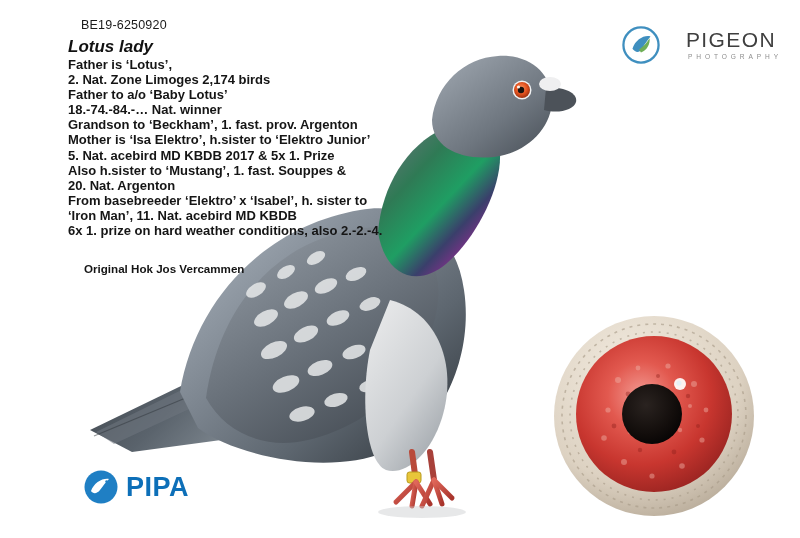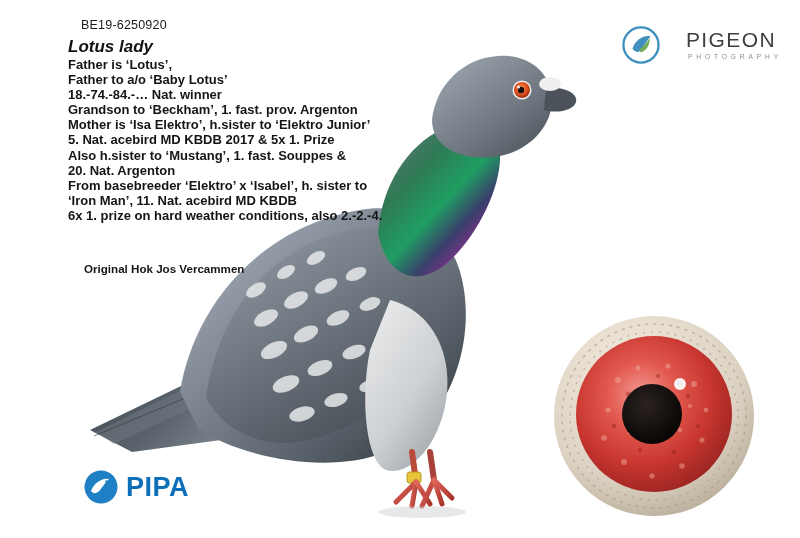--- a/index.html
+++ b/index.html
@@ -329,20 +329,21 @@
 
     <circle cx="132" cy="74" r="6" fill="#ffffff" opacity="0.92"></circle>
     <circle cx="131" cy="73" r="2.6" fill="#e6f0f7"></circle>
   </svg>
 
   <div id="ring-id">BE19-6250920</div>
   <div id="pigeon-name">Lotus lady</div>
 
   <div id="pedigree-lines">
     <div class="ped-line">Father is ‘Lotus’,</div>
+    <div class="ped-line">2. Nat. Zone Limoges 2,174 birds</div>
     <div class="ped-line">Father to a/o ‘Baby Lotus’</div>
     <div class="ped-line">18.-74.-84.-… Nat. winner</div>
     <div class="ped-line">Grandson to ‘Beckham’, 1. fast. prov. Argenton</div>
     <div class="ped-line">Mother is ‘Isa Elektro’, h.sister to ‘Elektro Junior’</div>
     <div class="ped-line">5. Nat. acebird MD KBDB 2017 &amp; 5x 1. Prize</div>
     <div class="ped-line">Also h.sister to ‘Mustang’, 1. fast. Souppes &amp;</div>
     <div class="ped-line">20. Nat. Argenton</div>
     <div class="ped-line">From basebreeder ‘Elektro’ x ‘Isabel’, h. sister to</div>
     <div class="ped-line">‘Iron Man’, 11. Nat. acebird MD KBDB</div>
     <div class="ped-line">6x 1. prize on hard weather conditions, also 2.-2.-4.</div>

